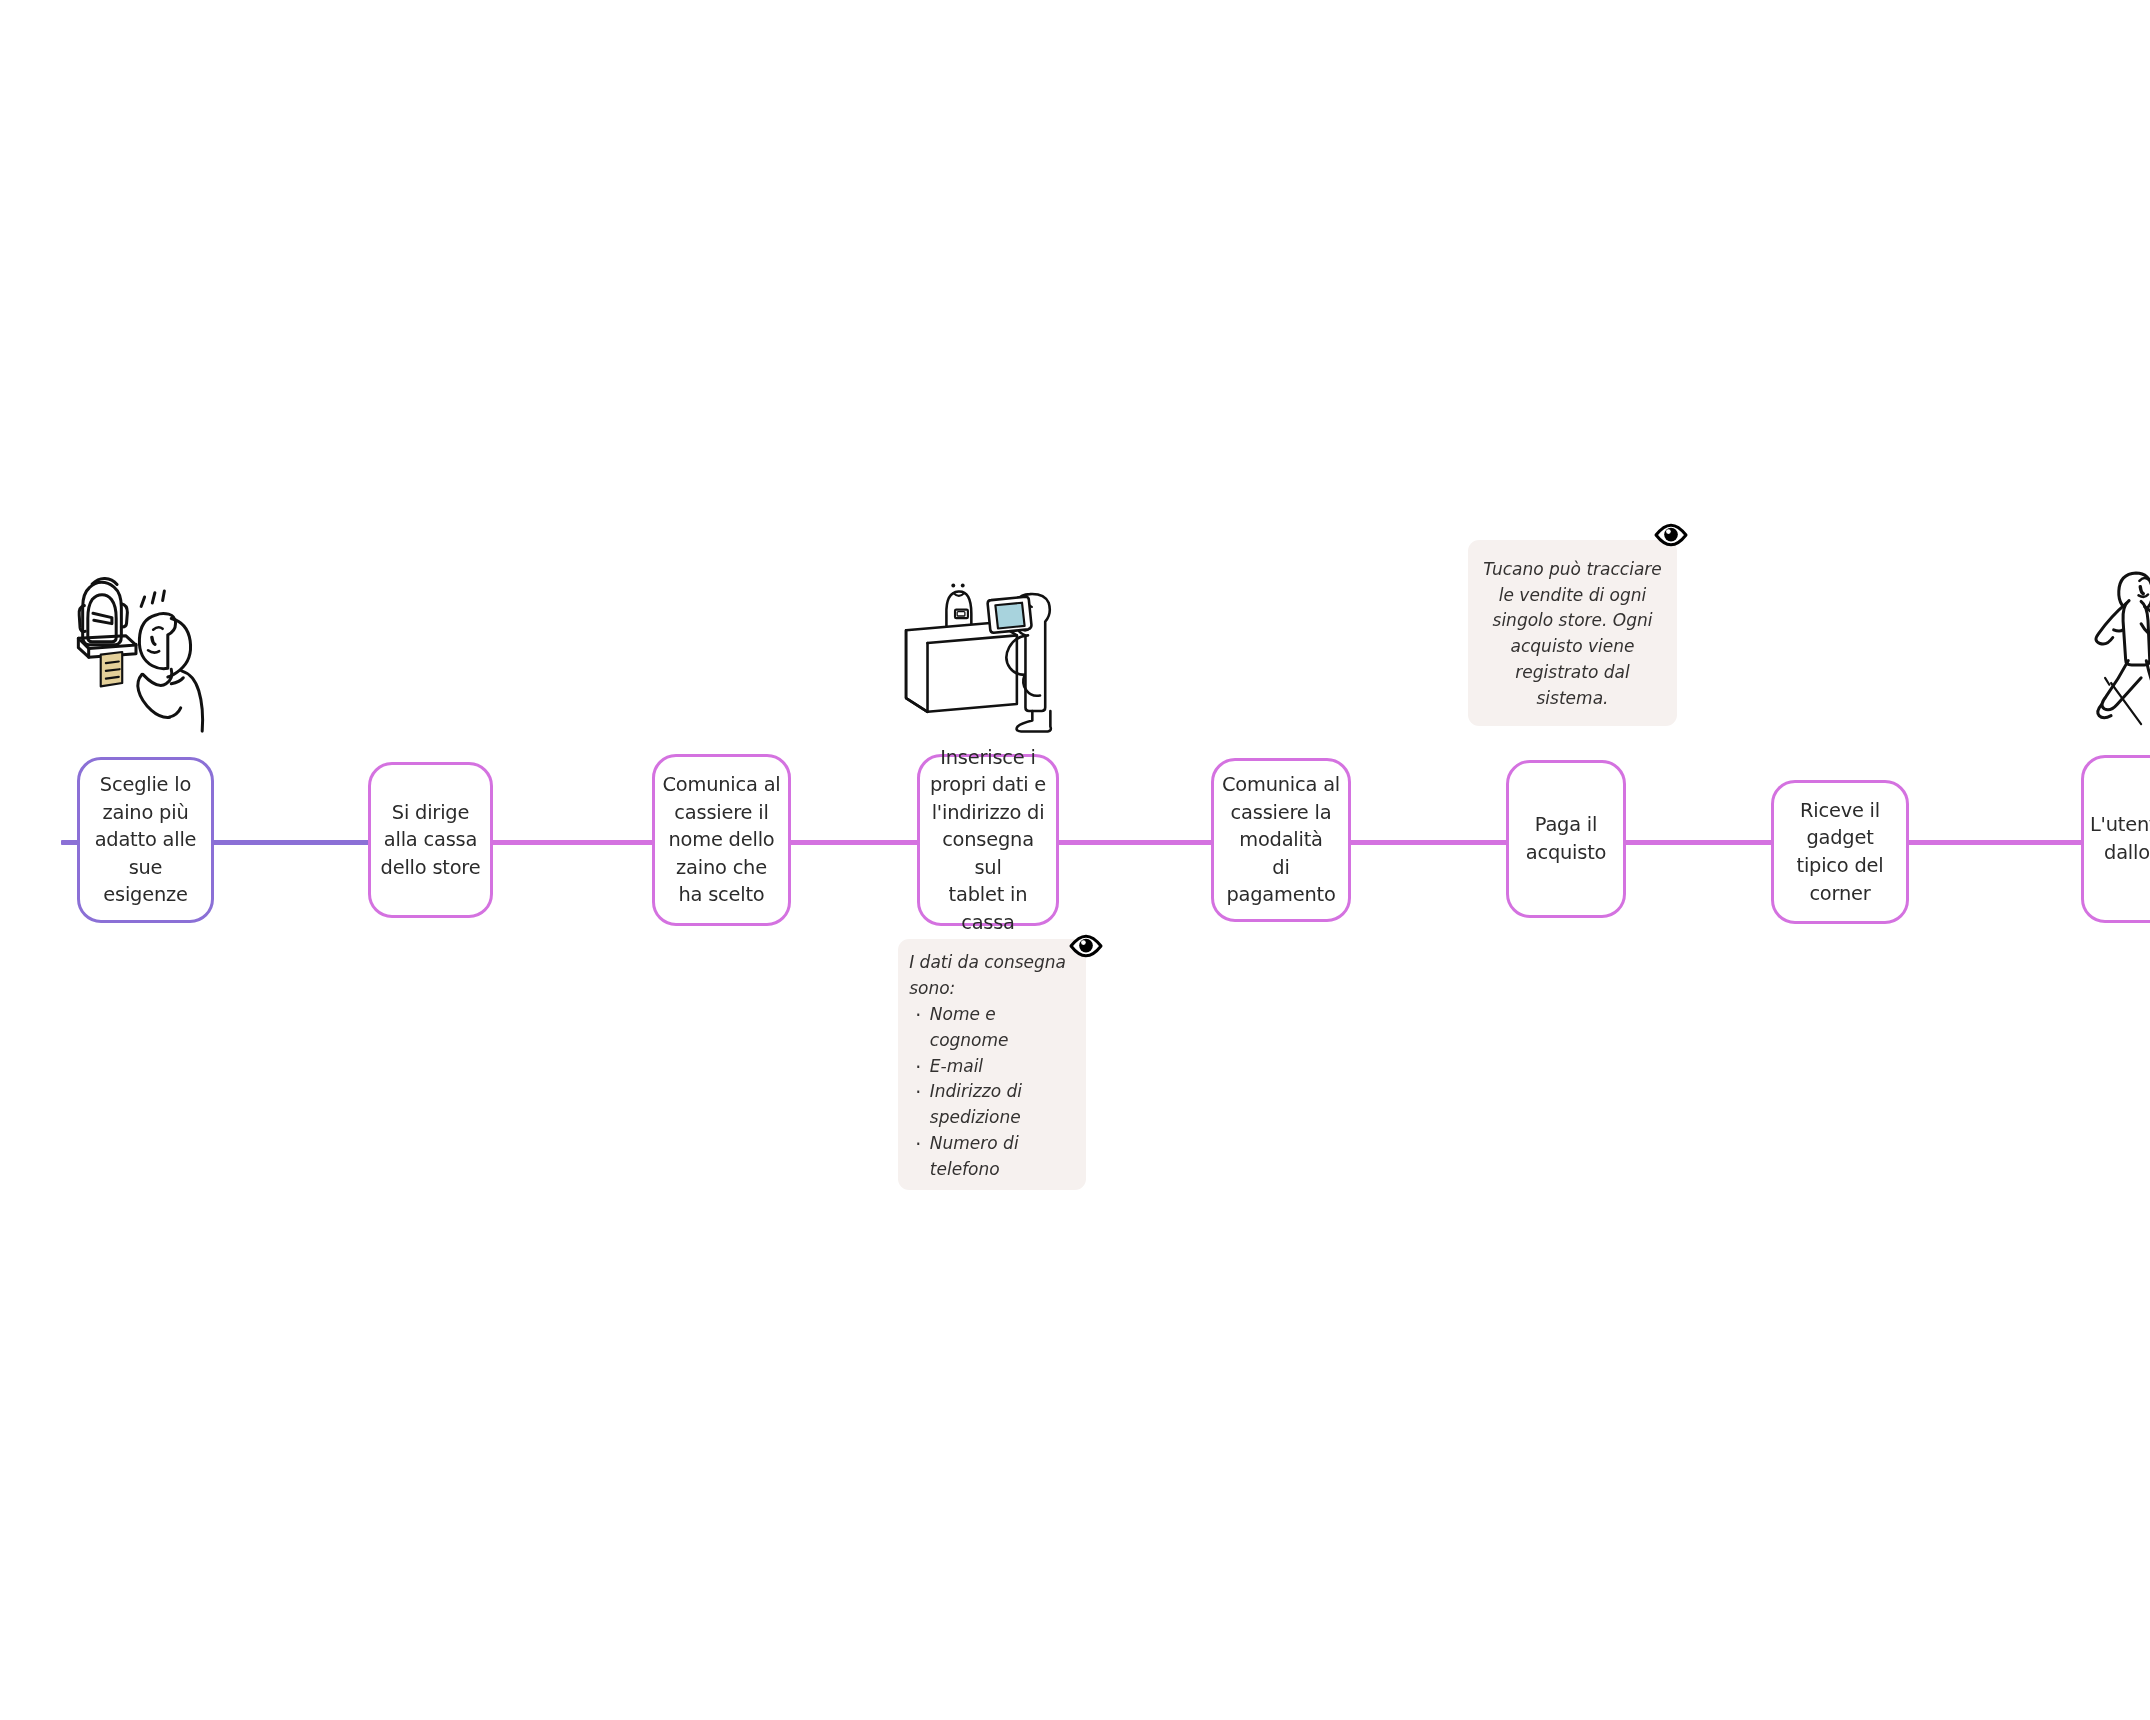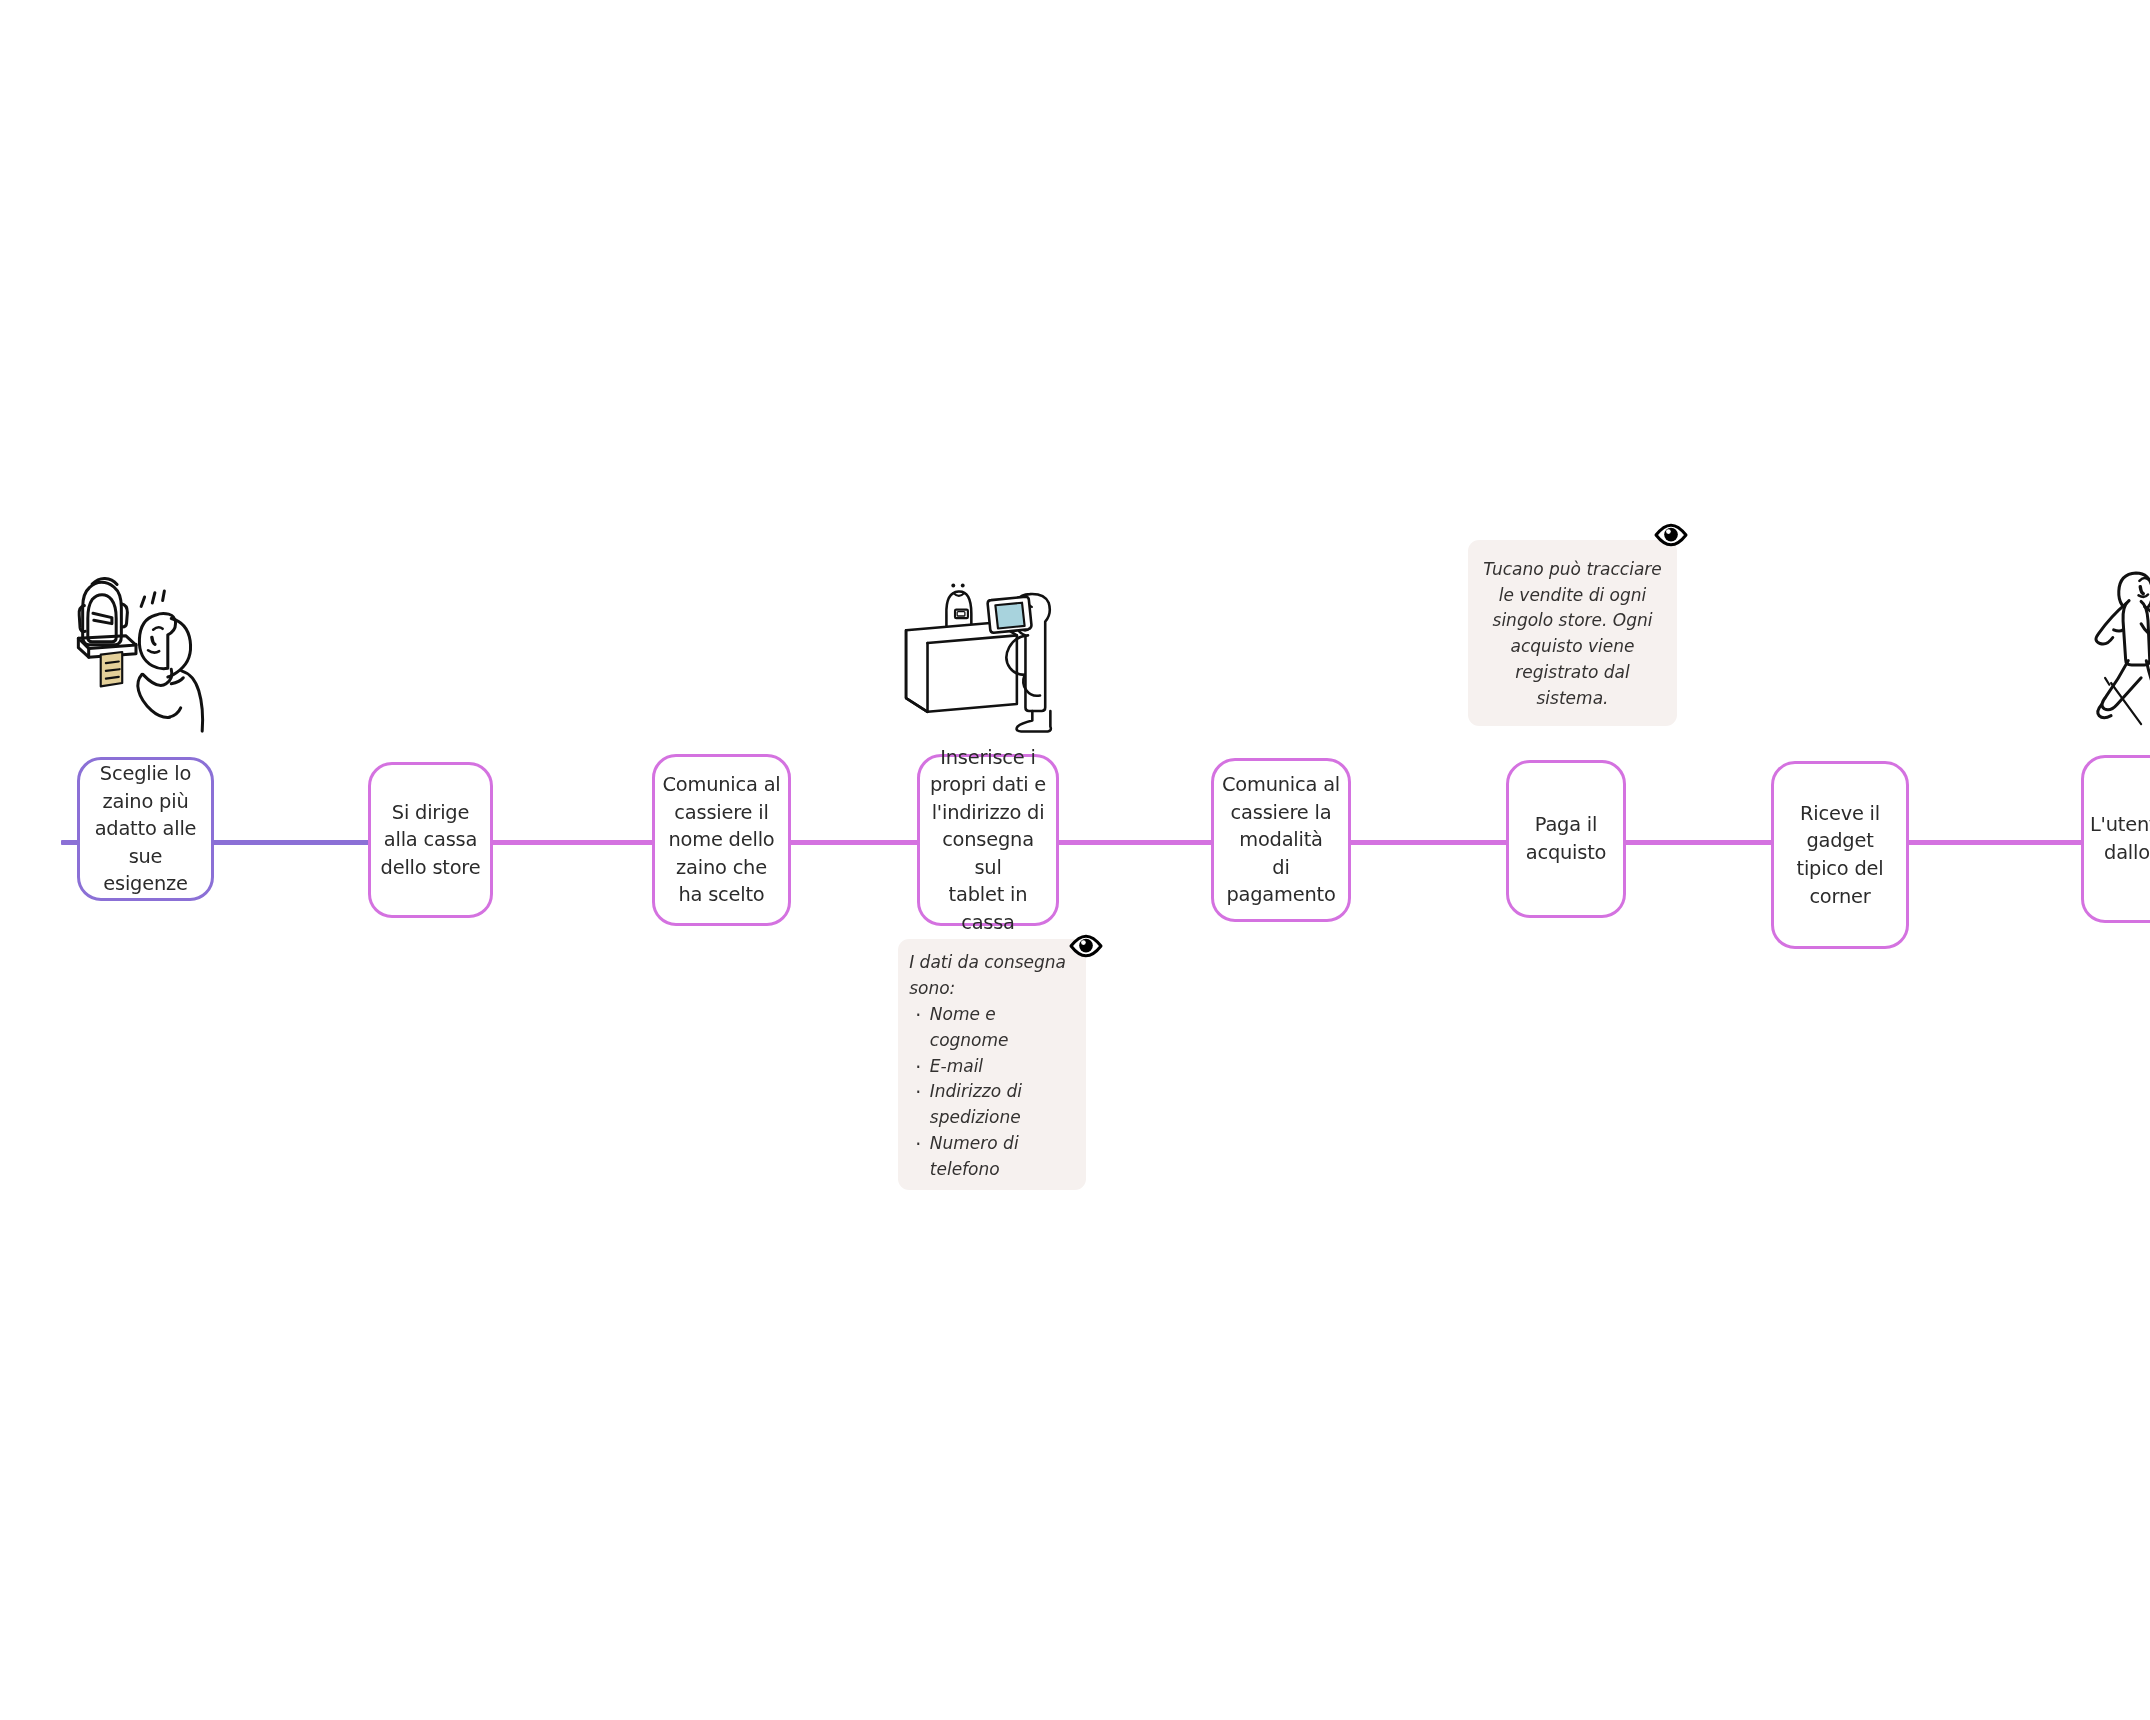--- a/index.html
+++ b/index.html
@@ -216,21 +216,21 @@
 
         <path d="M62 352 q-14 16 -6 26 q10 10 28 0"></path>
         <path d="M220 342 q20 6 22 18 q0 10 -16 10"></path>
 
         <path d="M84 302 l70 96" stroke-width="5"></path>
         <path d="M70 290 l10 16" stroke-width="5"></path>
       </g>
     </svg>
   </div>
 
-  <div class="step first" style="left: 77px; top: 757px; width: 137px; height: 144px; border-color: rgb(139, 112, 214); justify-content: flex-end;">
+  <div class="step first" style="left: 77px; top: 757px; width: 137px; height: 166px; border-color: rgb(139, 112, 214); justify-content: flex-end;">
     <span class="step-label">Sceglie lo
 zaino più
 adatto alle
 sue esigenze</span>
   </div>
 
   <div class="step" style="left: 368px; top: 762px; width: 125px; height: 156px; border-color: rgb(212, 114, 224);">
     <span class="step-label">Si dirige
 alla cassa
 dello store</span>
@@ -257,21 +257,21 @@
 cassiere la
 modalità
 di pagamento</span>
   </div>
 
   <div class="step" style="left: 1506px; top: 760px; width: 120px; height: 158px; border-color: rgb(212, 114, 224);">
     <span class="step-label">Paga il
 acquisto</span>
   </div>
 
-  <div class="step" style="left: 1771px; top: 761px; width: 138px; height: 188px; border-color: rgb(212, 114, 224);">
+  <div class="step" style="left: 1771px; top: 780px; width: 138px; height: 144px; border-color: rgb(212, 114, 224);">
     <span class="step-label">Riceve il
 gadget
 tipico del
 corner</span>
   </div>
 
   <div class="step" style="left: 2081px; top: 755px; width: 146px; height: 168px; border-color: rgb(212, 114, 224);">
     <span class="step-label">L'utente esce
 dallo store</span>
   </div>

